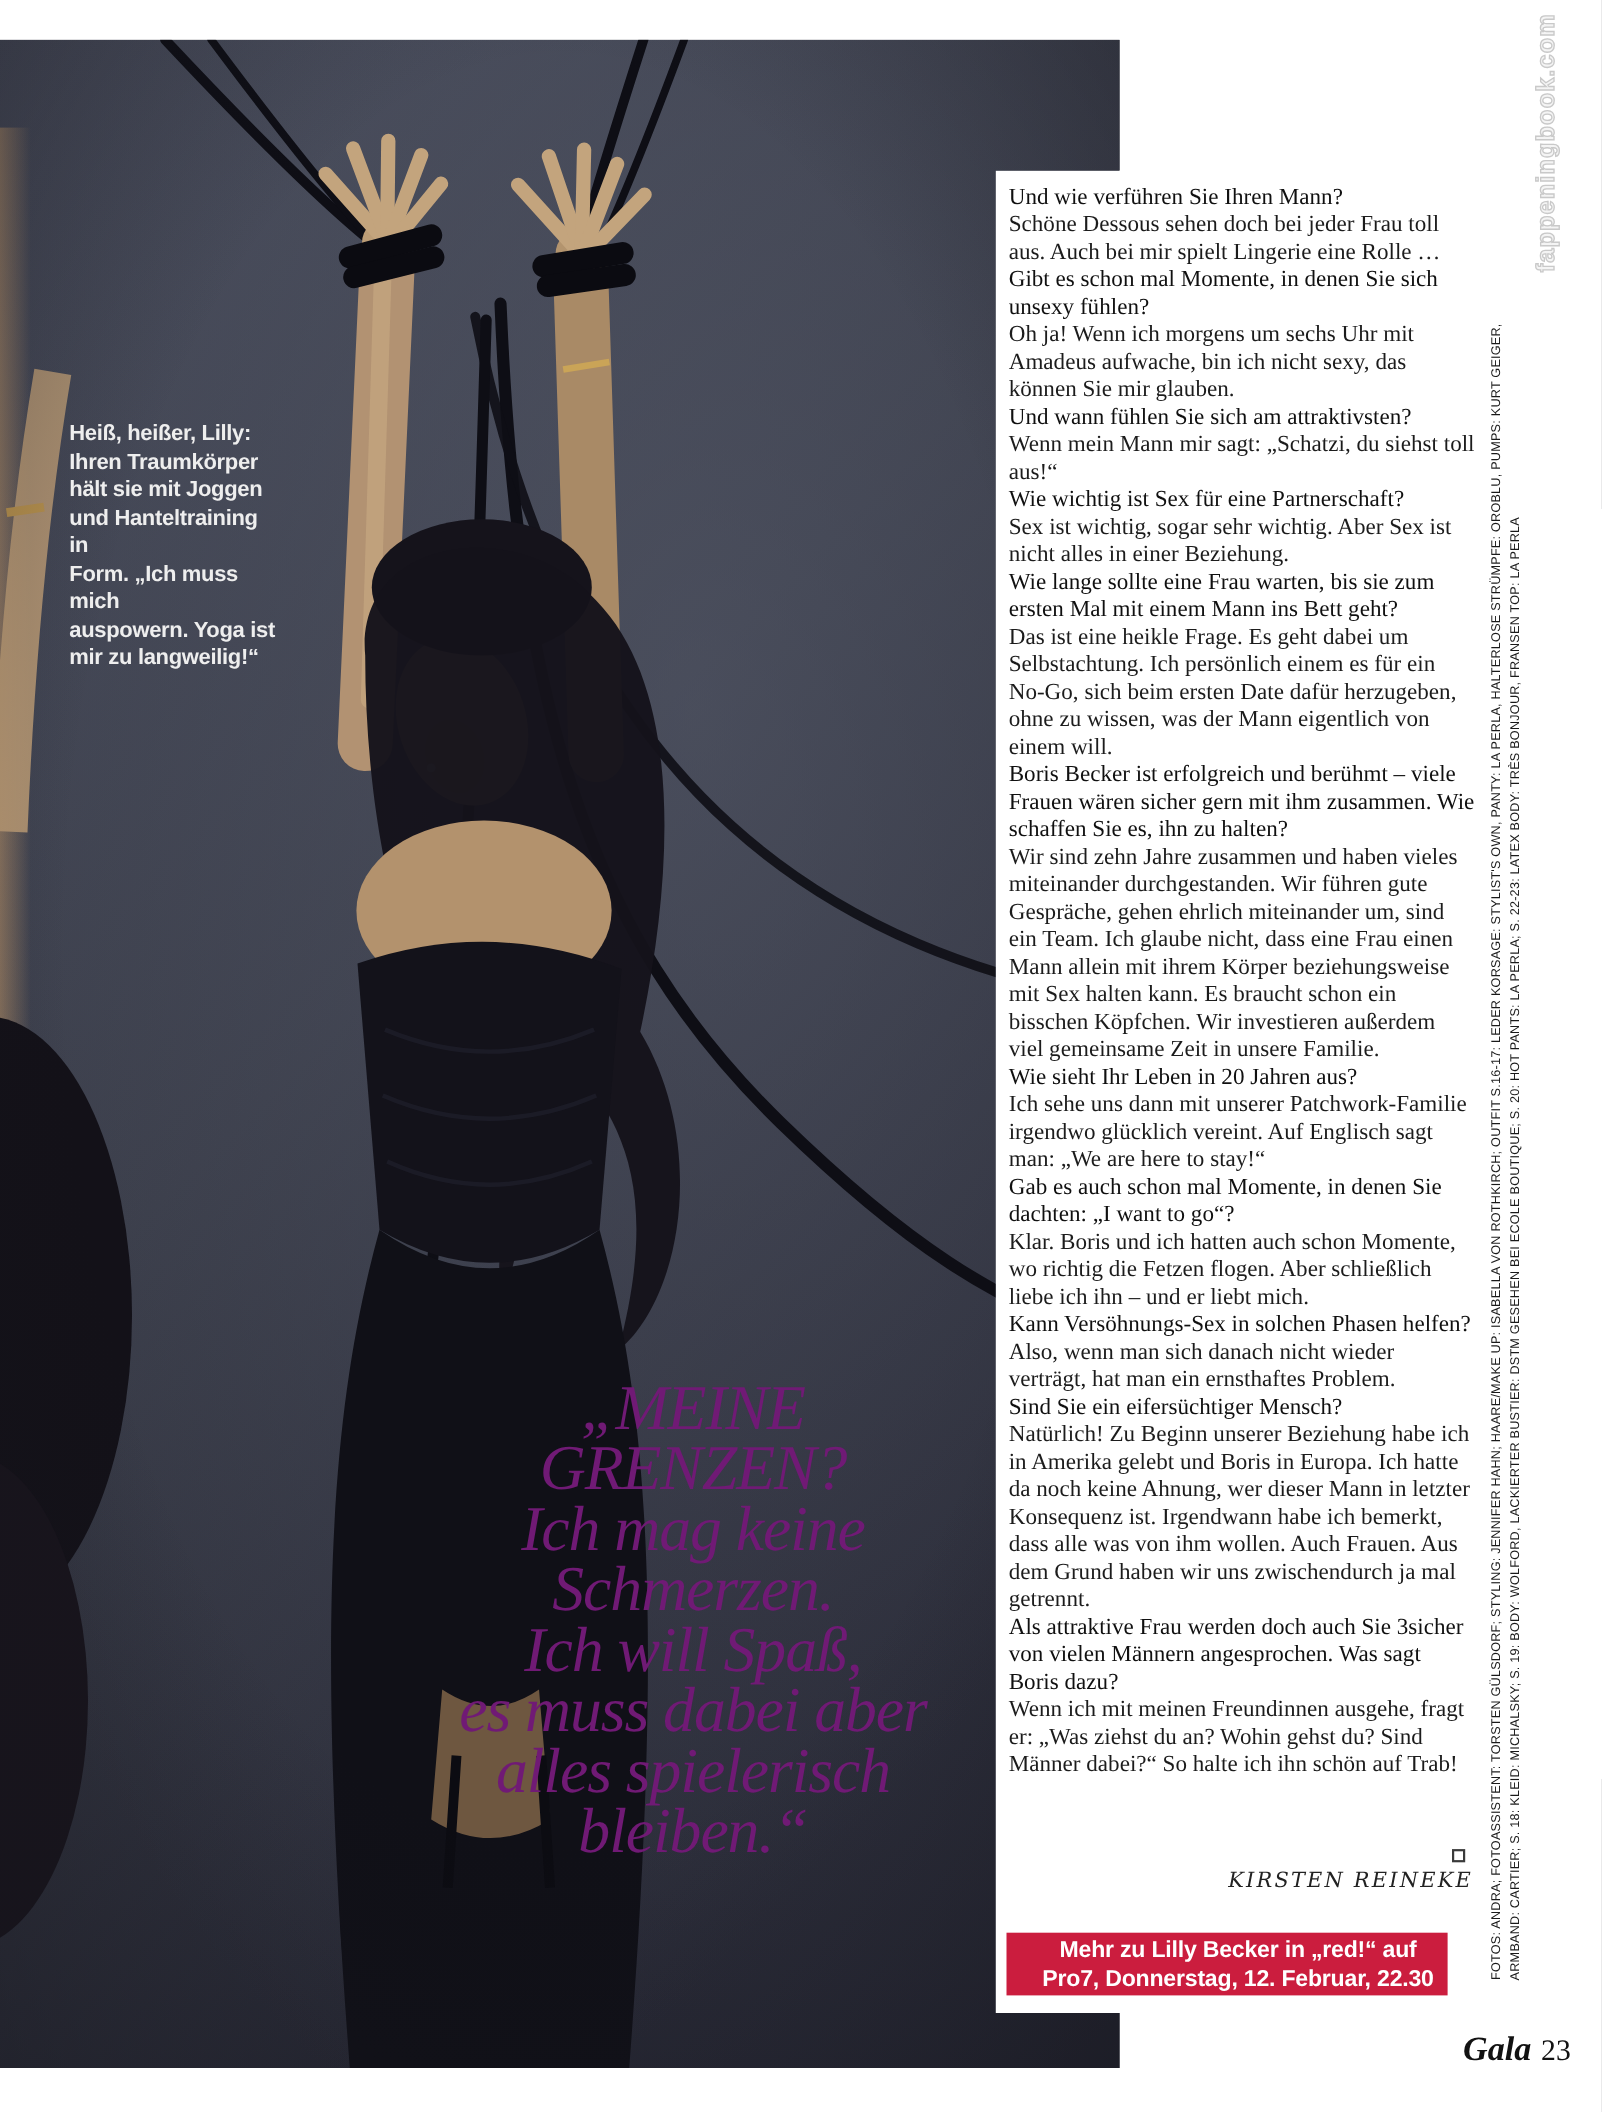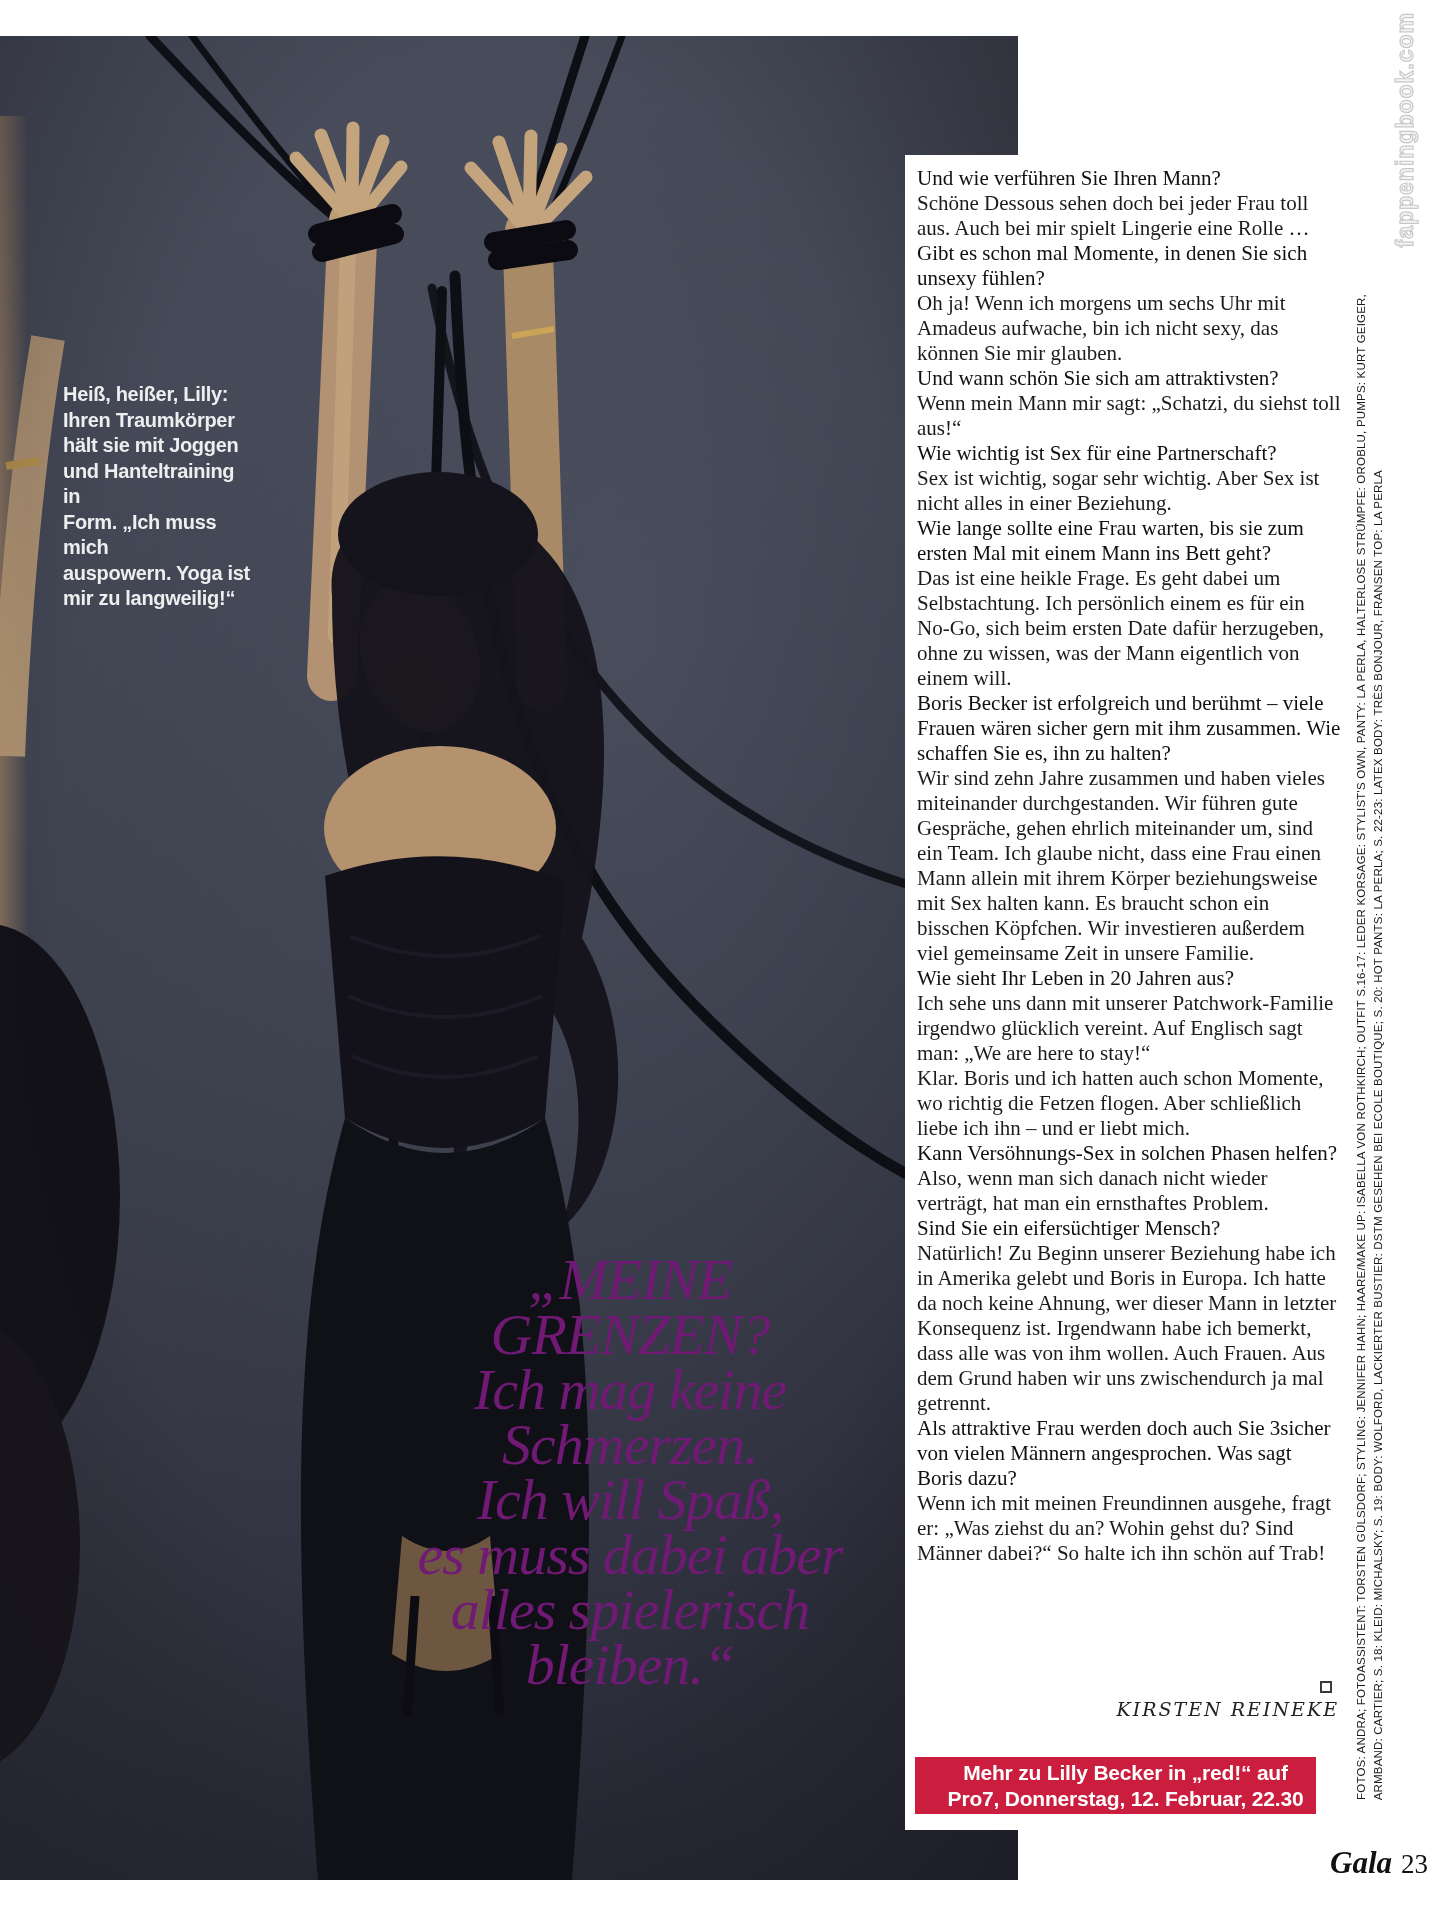--- a/index.html
+++ b/index.html
@@ -198,30 +198,31 @@
 es muss dabei aber
 alles spielerisch
 bleiben.“</div>
 
   <div class="article-col">
 
   <p class="q">Und wie verführen Sie Ihren Mann?</p>
       <p class="a">Schöne Dessous sehen doch bei jeder Frau toll aus. Auch bei mir spielt Lingerie eine Rolle …</p>
       <p class="q">Gibt es schon mal Momente, in denen Sie sich unsexy fühlen?</p>
       <p class="a">Oh ja! Wenn ich morgens um sechs Uhr mit Amadeus aufwache, bin ich nicht sexy, das können Sie mir glauben.</p>
-      <p class="q">Und wann schön Sie sich am attraktivsten?</p>
+      <p class="q">Und wann fühlen Sie sich am attraktivsten?</p>
       <p class="a">Wenn mein Mann mir sagt: „Schatzi, du siehst toll aus!“</p>
       <p class="q">Wie wichtig ist Sex für eine Partnerschaft?</p>
       <p class="a">Sex ist wichtig, sogar sehr wichtig. Aber Sex ist nicht alles in einer Beziehung.</p>
       <p class="q">Wie lange sollte eine Frau warten, bis sie zum ersten Mal mit einem Mann ins Bett geht?</p>
       <p class="a">Das ist eine heikle Frage. Es geht dabei um Selbstachtung. Ich persönlich einem es für ein No-Go, sich beim ersten Date dafür herzugeben, ohne zu wissen, was der Mann eigentlich von einem will.</p>
       <p class="q">Boris Becker ist erfolgreich und berühmt – viele Frauen wären sicher gern mit ihm zusammen. Wie schaffen Sie es, ihn zu halten?</p>
       <p class="a">Wir sind zehn Jahre zusammen und haben vieles miteinander durchgestanden. Wir führen gute Gespräche, gehen ehrlich miteinander um, sind ein Team. Ich glaube nicht, dass eine Frau einen Mann allein mit ihrem Körper beziehungsweise mit Sex halten kann. Es braucht schon ein bisschen Köpfchen. Wir investieren außerdem viel gemeinsame Zeit in unsere Familie.</p>
       <p class="q">Wie sieht Ihr Leben in 20 Jahren aus?</p>
       <p class="a">Ich sehe uns dann mit unserer Patchwork-Familie irgendwo glücklich vereint. Auf Englisch sagt man: „We are here to stay!“</p>
+      <p class="q">Gab es auch schon mal Momente, in denen Sie dachten: „I want to go“?</p>
       <p class="a">Klar. Boris und ich hatten auch schon Momente, wo richtig die Fetzen flogen. Aber schließlich liebe ich ihn – und er liebt mich.</p>
       <p class="q">Kann Versöhnungs-Sex in solchen Phasen helfen?</p>
       <p class="a">Also, wenn man sich danach nicht wieder verträgt, hat man ein ernsthaftes Problem.</p>
       <p class="q">Sind Sie ein eifersüchtiger Mensch?</p>
       <p class="a">Natürlich! Zu Beginn unserer Beziehung habe ich in Amerika gelebt und Boris in Europa. Ich hatte da noch keine Ahnung, wer dieser Mann in letzter Konsequenz ist. Irgendwann habe ich bemerkt, dass alle was von ihm wollen. Auch Frauen. Aus dem Grund haben wir uns zwischendurch ja mal getrennt.</p>
       <p class="q">Als attraktive Frau werden doch auch Sie 3sicher von vielen Männern angesprochen. Was sagt Boris dazu?</p>
       <p class="a">Wenn ich mit meinen Freundinnen ausgehe, fragt er: „Was ziehst du an? Wohin gehst du? Sind Männer dabei?“ So halte ich ihn schön auf Trab!</p>
     </div>
 
   <div class="endmark"></div>

